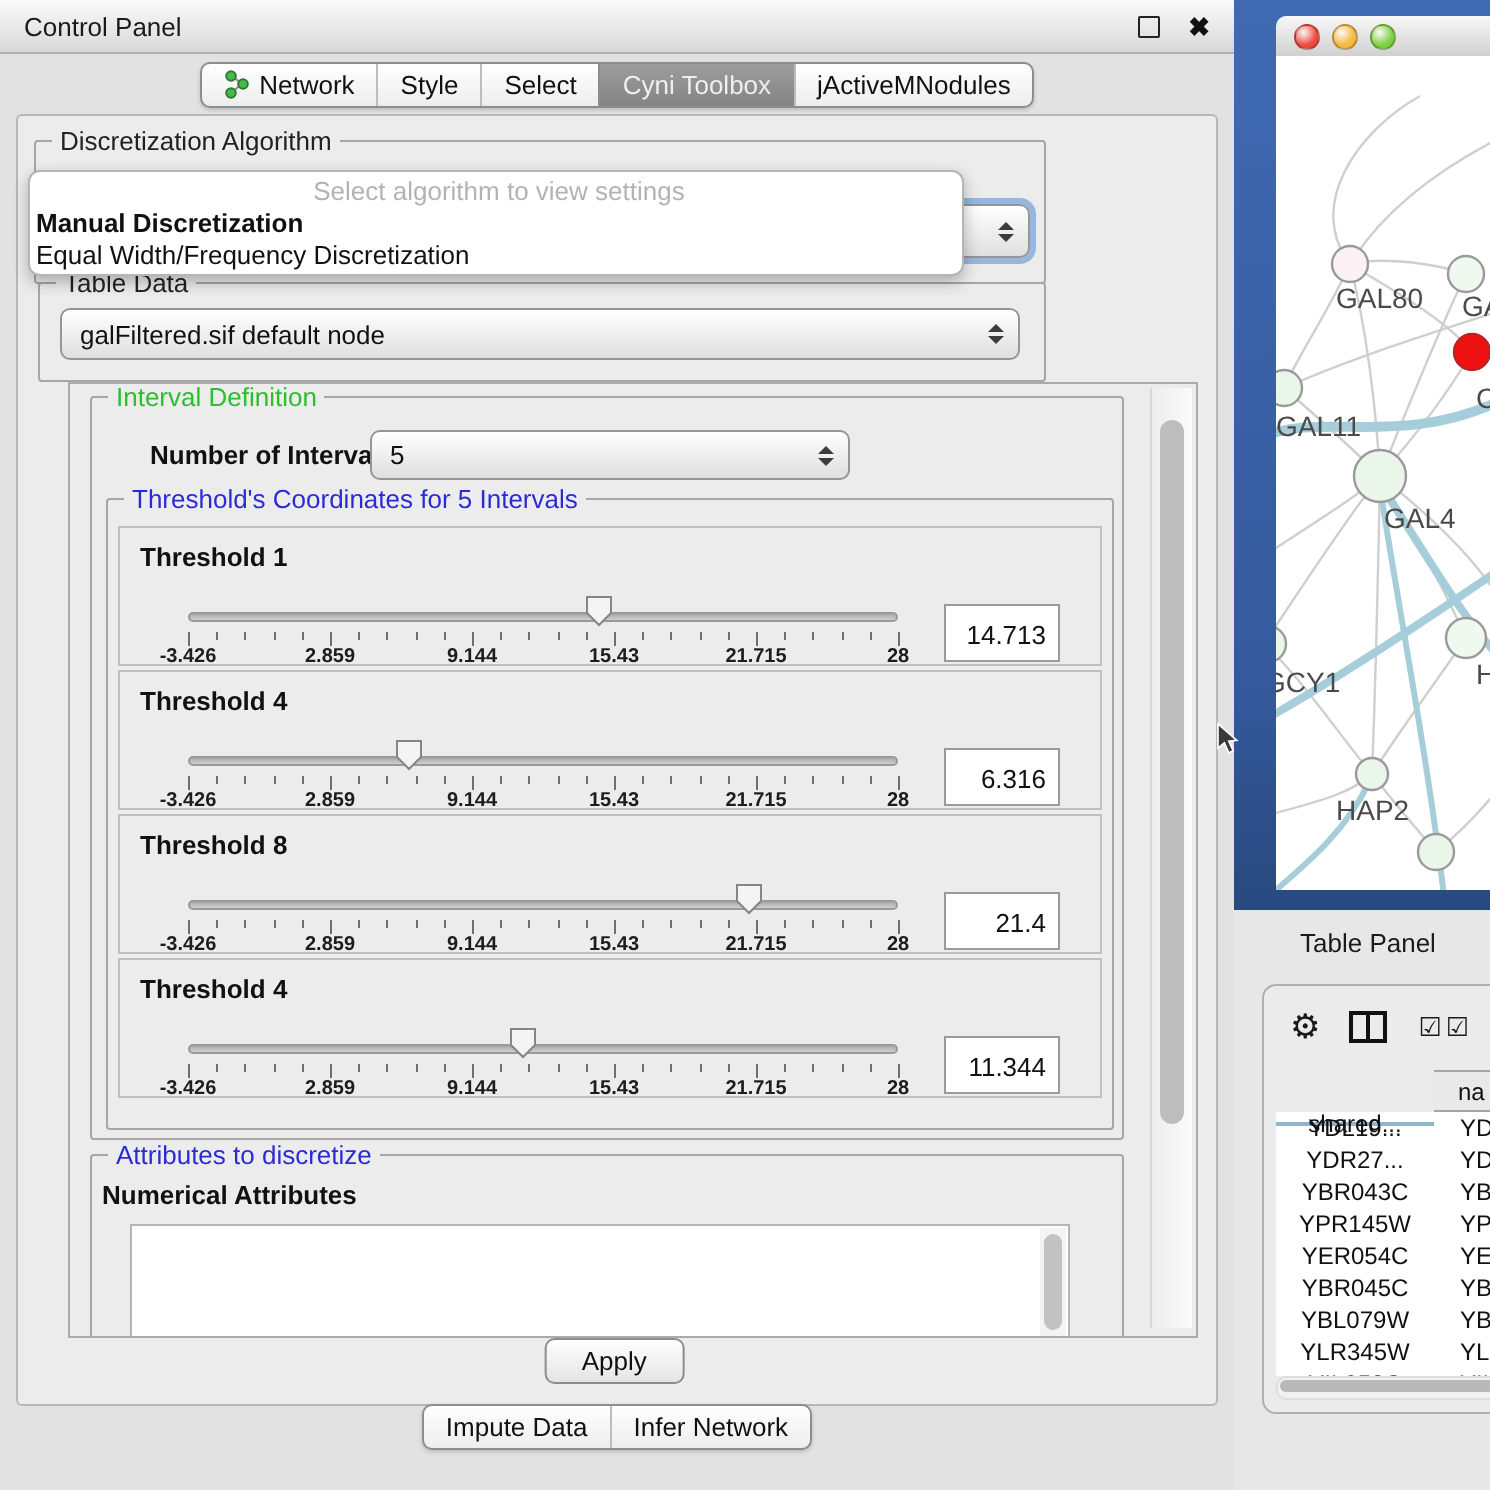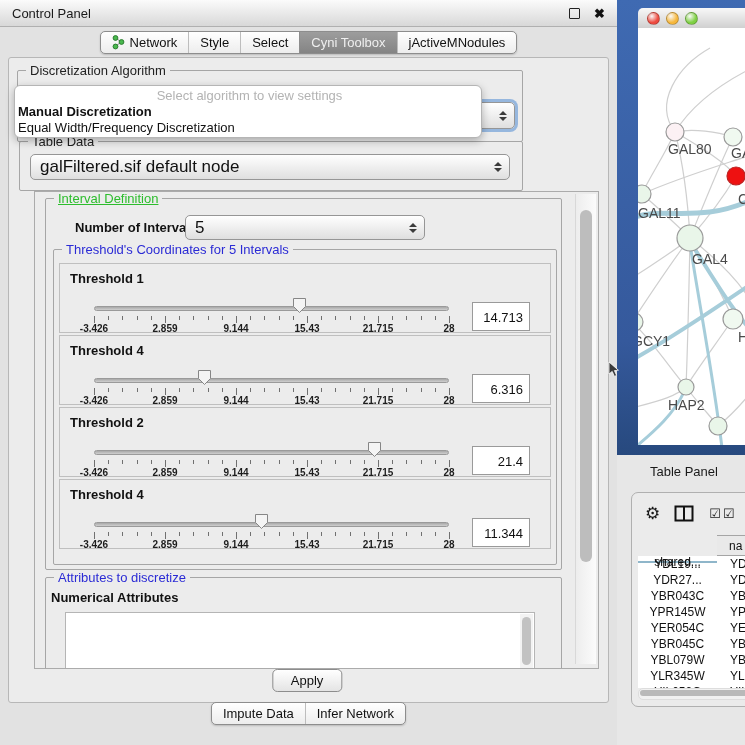--- a/index.html
+++ b/index.html
@@ -30,21 +30,21 @@
     border:1px solid #b7b7b7;border-radius:3px;background:#ececec;box-sizing:border-box;}
 
   
   .groupbox{position:absolute;border:1px solid #a6a6a6;border-radius:2px;}
   .group-title{position:absolute;top:-8px;left:8px;background:#ececec;padding:0 4px;
     font-size:13px;color:#222;white-space:nowrap;}
 
   
   .combo{position:absolute;display:flex;align-items:center;box-sizing:border-box;
     border:1px solid #969696;border-radius:5px;background:linear-gradient(#ffffff,#dfdfdf);
-    font-size:17px;padding-left:9px;}
+    font-size:13px;padding-left:9px;}
   .combo .combo-text{flex:1;overflow:hidden;white-space:nowrap;}
   .combo .combo-arrows{width:16px;display:flex;flex-direction:column;align-items:center;gap:2px;margin-right:3px;}
   .combo .combo-arrows i{display:block;width:0;height:0;border-left:4px solid transparent;border-right:4px solid transparent;}
   .combo .combo-arrows i.up{border-bottom:4px solid #3c3c3c;}
   .combo .combo-arrows i.dn{border-top:4px solid #3c3c3c;}
   #algo-combo{left:14px;top:44px;width:492px;height:27px;
     box-shadow:0 0 0 3px rgba(105,155,215,.65);}
 
   
   #algo-popup{position:absolute;left:5px;top:27px;width:468px;height:53px;z-index:6;
@@ -55,21 +55,21 @@
   .popup-item.bold{font-weight:bold;}
 
   #algo-group{left:8px;top:12px;width:504px;height:70px;}
   #tabledata-group{left:10px;top:83px;width:502px;height:48px;}
   #tabledata-combo{left:10px;top:12px;width:480px;height:26px;}
 
   
   #scrollpane{position:absolute;left:25px;top:133px;width:565px;height:478px;
     border:1px solid #ababab;background:#ececec;overflow:hidden;box-sizing:border-box;}
   #interval-group{left:10px;top:6px;width:515px;height:370px;}
-  .group-title.green{color:#2dbd2d;text-decoration:underline;}
+  .group-title.green{color:#2dbd2d;}
   .group-title.blue{color:#2b2bd5;}
   #num-label{position:absolute;left:29px;top:21px;font-size:13px;font-weight:bold;}
   #num-combo{left:139px;top:16px;width:240px;height:25px;}
   #thresholds-group{left:7px;top:50px;width:502px;height:314px;}
   #threshold-stack{position:absolute;left:5px;top:13px;right:5px;}
   .threshold-row{position:relative;height:70px;margin-bottom:2px;border:1px solid #bfbfbf;
     background:#ececec;box-sizing:border-box;}
   .th-label{position:absolute;left:10px;top:7px;font-size:13px;font-weight:bold;}
   .slider{position:absolute;left:34px;top:0;width:355px;height:70px;}
   .slider .track{position:absolute;left:0;right:0;top:42px;height:5px;border-radius:3px;
@@ -299,21 +299,21 @@
                     <span class="tlabel" style="left: 60%;">15.43</span>
                     <span class="tlabel" style="left: 80%;">21.715</span>
                     <span class="tlabel" style="left: 100%;">28</span>
                     <svg class="thumb" width="15" height="17" viewBox="0 0 15 17" style="left: calc(30.9998% - 7px);">
                       <path d="M1.5,1.5 h12 v8 l-6,6 l-6,-6 z" fill="#f4f4f4" stroke="#868686"></path>
                     </svg>
                   </div>
                   <div class="th-value">6.316</div>
                 </div>
                 <div class="threshold-row">
-                  <div class="th-label">Threshold 2</div>
+                  <div class="th-label">Threshold 8</div>
                   <div class="slider">
                     <div class="track"></div>
                     <span class="tick major" style="left: 0%;"></span>
                     <span class="tick minor" style="left: 4%;"></span>
                     <span class="tick minor" style="left: 8%;"></span>
                     <span class="tick minor" style="left: 12%;"></span>
                     <span class="tick minor" style="left: 16%;"></span>
                     <span class="tick major" style="left: 20%;"></span>
                     <span class="tick minor" style="left: 24%;"></span>
                     <span class="tick minor" style="left: 28%;"></span>

